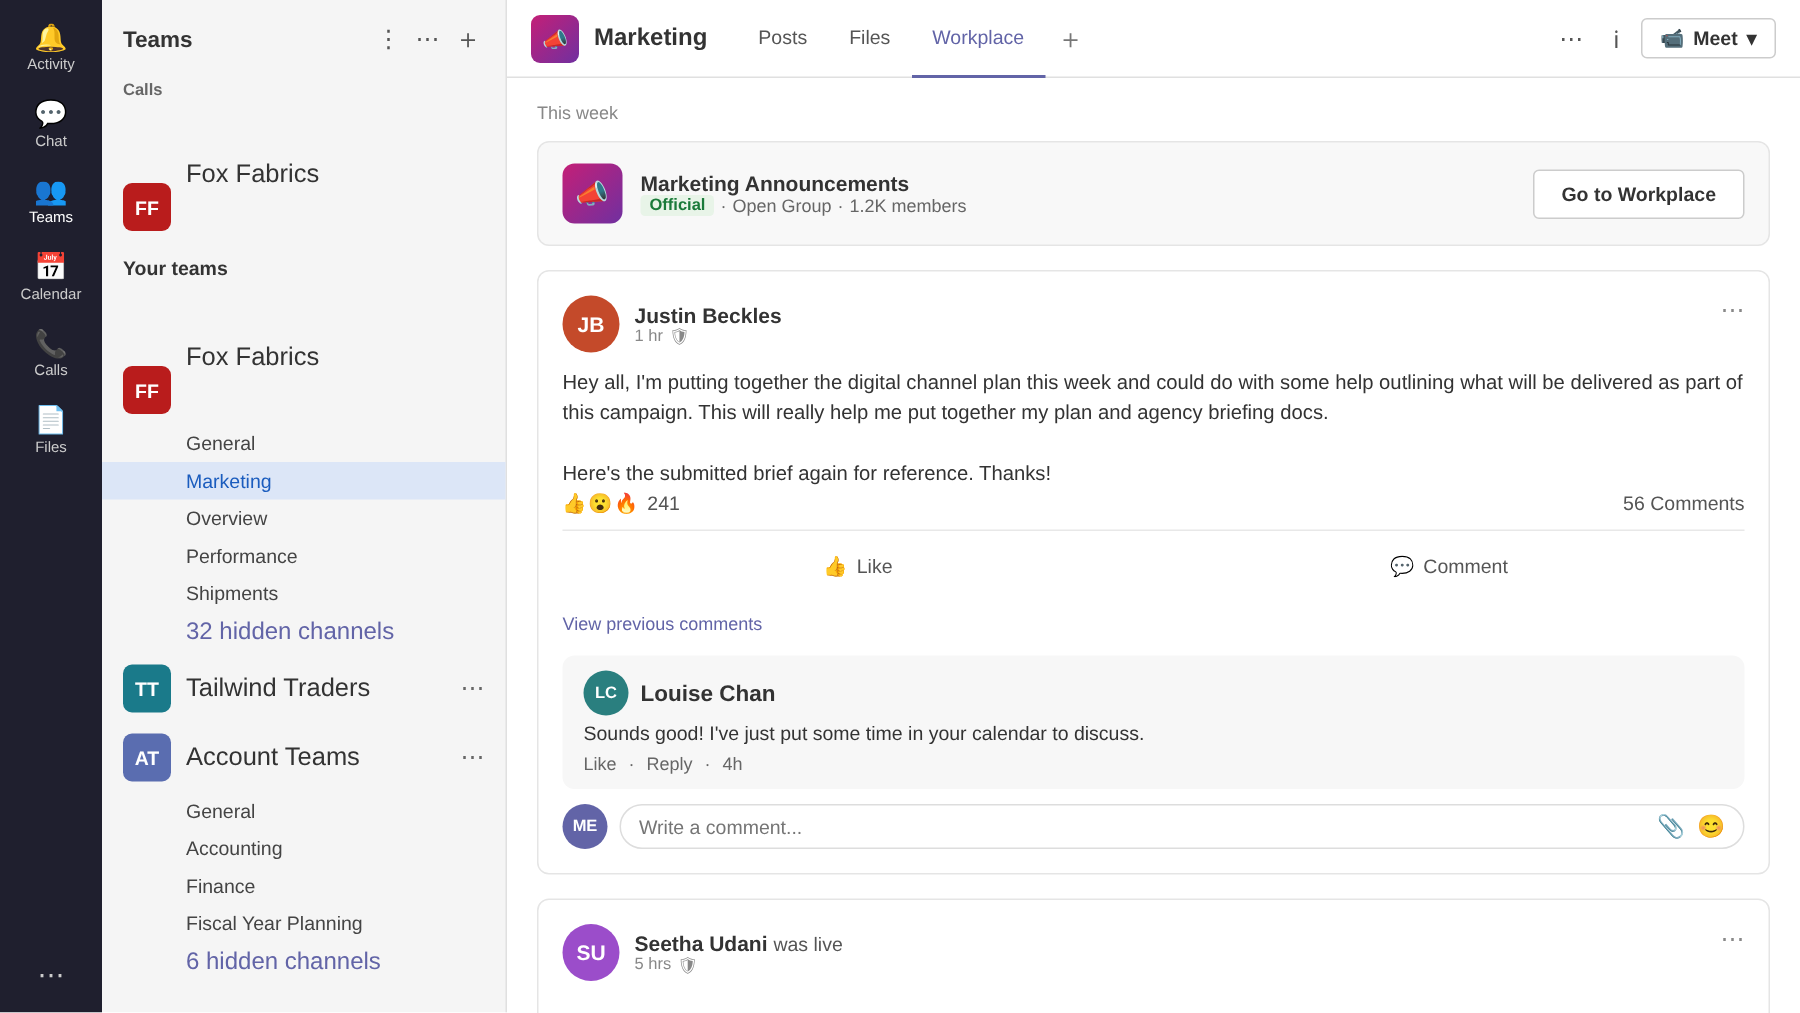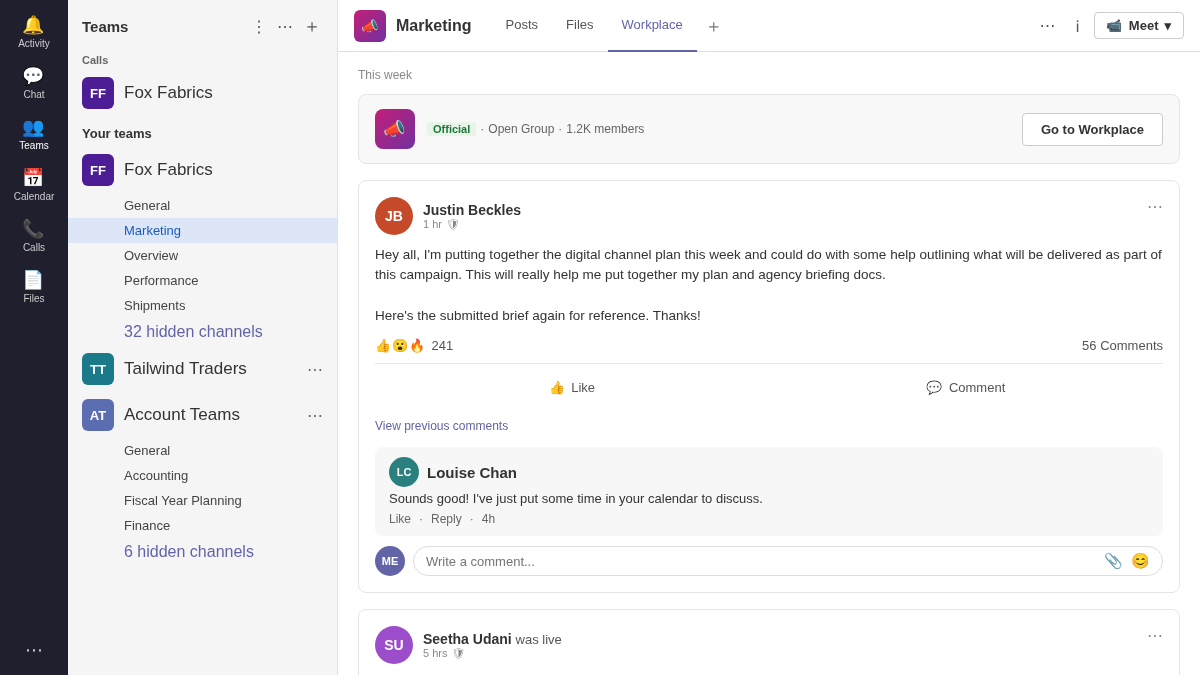--- a/index.html
+++ b/index.html
@@ -89,21 +89,21 @@
       height: 32px;
       border-radius: 6px;
       display: flex;
       align-items: center;
       justify-content: center;
       font-weight: 700;
       font-size: 13px;
       flex-shrink: 0;
       color: #fff;
     }
-    .avatar-orange { background: #4c1d95; }
+    .avatar-orange { background: #b91c1c; margin-top: 45px; }
     .avatar-teal { background: #1a7a8a; }
     .avatar-blue { background: #5a6db0; }
 
     .team-name {
       font-size: 17px;
       color: #333;
       font-weight: 500;
       text-align: right;
     }
     .team-item-row {
@@ -362,21 +362,21 @@
     .post-options {
       font-size: 16px;
       color: #888;
       cursor: pointer;
     }
 
     .post-body {
       font-size: 13.5px;
       color: #333;
       line-height: 1.5;
-      margin-bottom: 12px;
+      margin-bottom: 2px;
     }
 
     .post-reactions {
       display: flex;
       align-items: center;
       justify-content: space-between;
       border-bottom: 1px solid #e8e8e8;
       padding-bottom: 10px;
       margin-bottom: 10px;
     }
@@ -573,22 +573,22 @@
 
   <div class="team-item">
     <div class="team-avatar avatar-blue">AT</div>
     <div class="team-item-row">
       <span class="team-name">Account Teams</span>
       <span class="team-more">⋯</span>
     </div>
   </div>
   <div class="channel-item">General</div>
   <div class="channel-item">Accounting</div>
+  <div class="channel-item">Finance</div>
   <div class="channel-item">Fiscal Year Planning</div>
-  <div class="channel-item">Finance</div>
   <div class="hidden-channels">6 hidden channels</div>
 </div>
 
 <div class="main">
 
   <div class="channel-header">
     <div class="channel-logo">📣</div>
     <span class="channel-name-title">Marketing</span>
     <div class="channel-tabs">
       <div class="tab">Posts</div>
@@ -607,20 +607,21 @@
     </div>
   </div>
 
   <div class="content-area">
     <div class="week-label">This week</div>
 
     <div class="announcement-banner">
       <div class="announcement-left">
         <div class="announcement-icon">📣</div>
         <div class="announcement-info">
+          <div class="name">Marketing Announcements</div>
           <div class="meta">
             <span class="official-badge">Official</span>
             <span>·</span>
             <span>Open Group</span>
             <span>·</span>
             <span>1.2K members</span>
           </div>
         </div>
       </div>
       <button class="go-btn">Go to Workplace</button>

